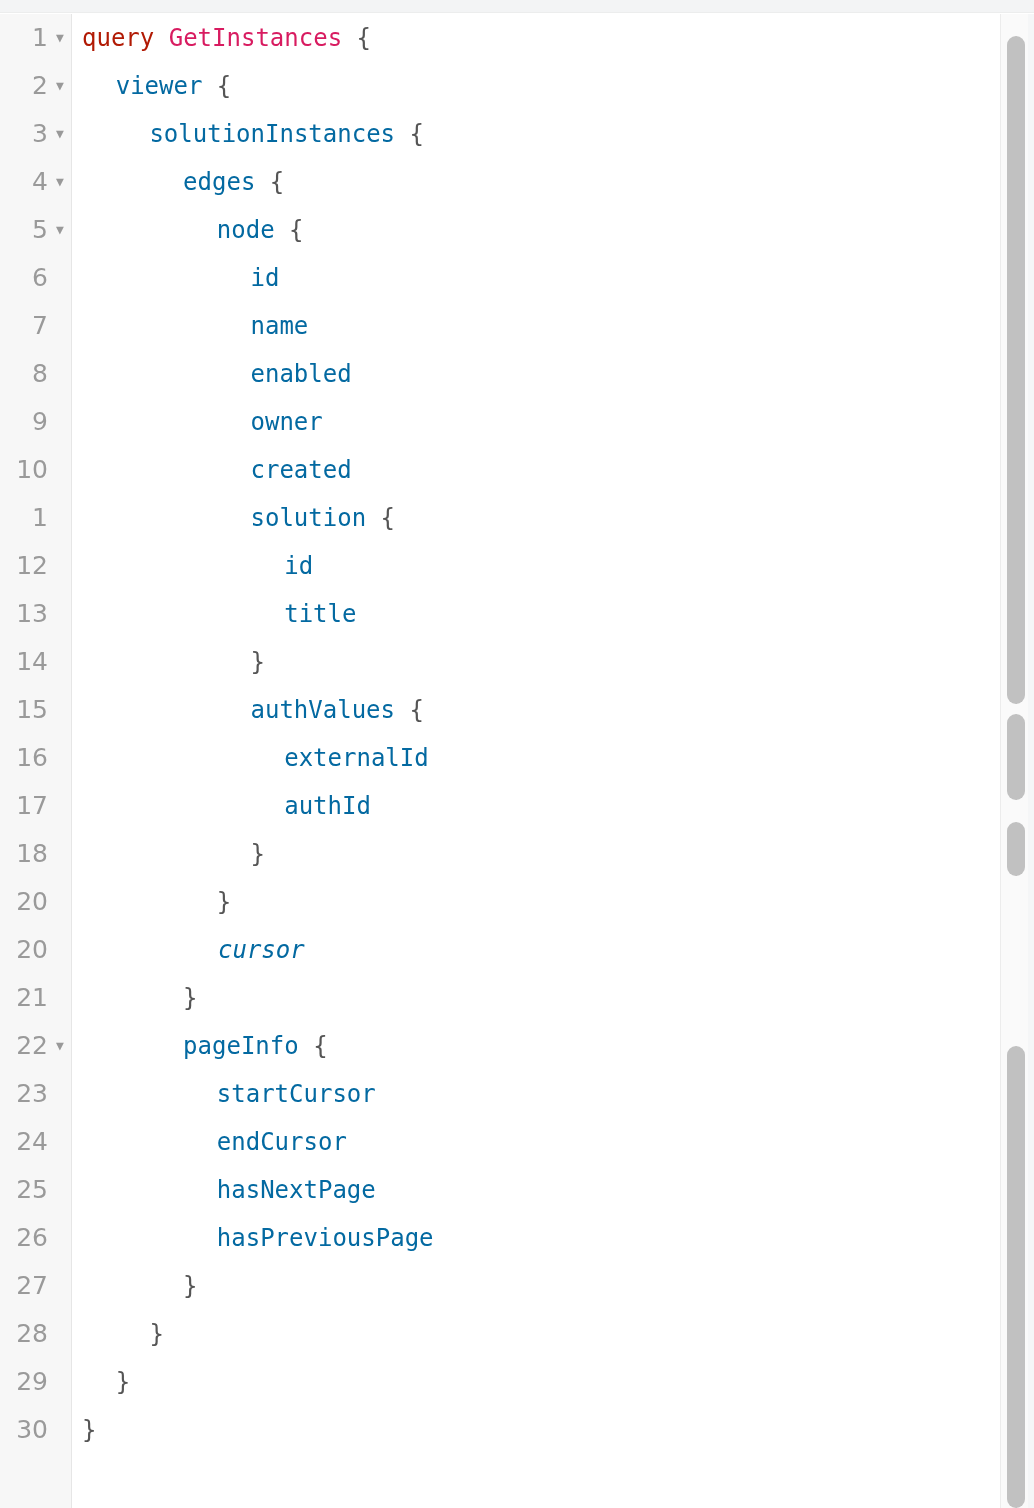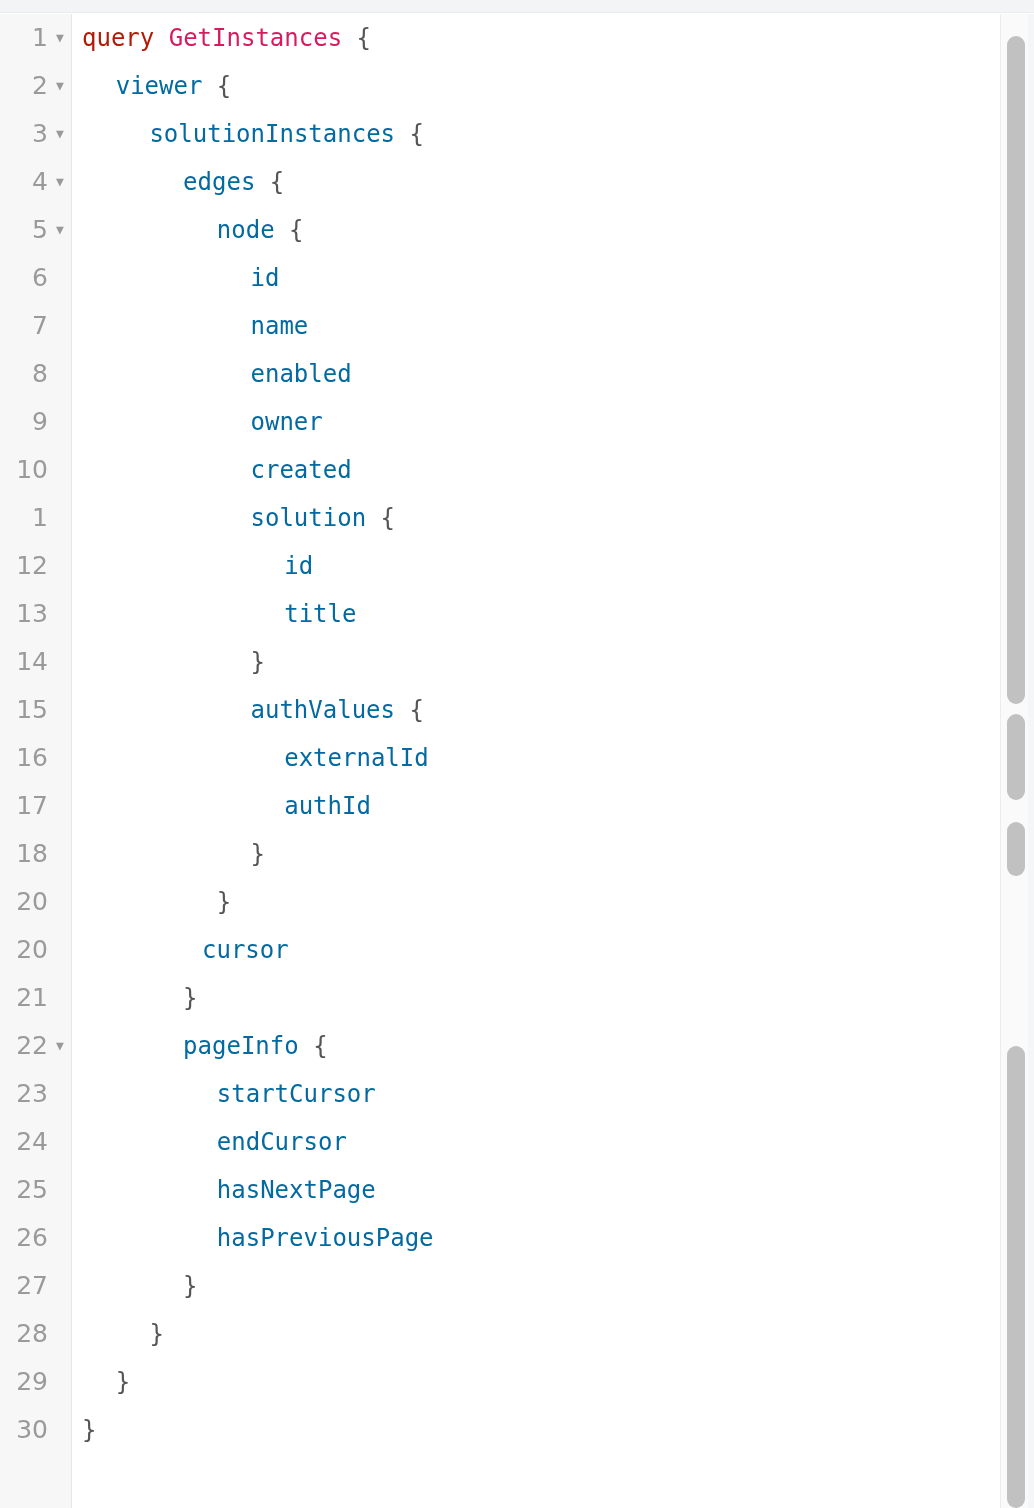--- a/index.html
+++ b/index.html
@@ -194,21 +194,21 @@
         <div class="code-text" style="top: 432px; left: 250.5px;"><span class="tok-field">created</span></div>
         <div class="code-text" style="top: 480px; left: 250.5px;"><span class="tok-field">solution</span><span class="tok-punc"> {</span></div>
         <div class="code-text" style="top: 528px; left: 284.2px;"><span class="tok-field">id</span></div>
         <div class="code-text" style="top: 576px; left: 284.2px;"><span class="tok-field">title</span></div>
         <div class="code-text" style="top: 624px; left: 250.5px;"><span class="tok-punc">}</span></div>
         <div class="code-text" style="top: 672px; left: 250.5px;"><span class="tok-field">authValues</span><span class="tok-punc"> {</span></div>
         <div class="code-text" style="top: 720px; left: 284.2px;"><span class="tok-field">externalId</span></div>
         <div class="code-text" style="top: 768px; left: 284.2px;"><span class="tok-field">authId</span></div>
         <div class="code-text" style="top: 816px; left: 250.5px;"><span class="tok-punc">}</span></div>
         <div class="code-text" style="top: 864px; left: 216.8px;"><span class="tok-punc">}</span></div>
-        <div class="code-text" style="top: 912px; left: 202px;"><span class="tok-field">cursor</span></div>
+        <div class="code-text" style="top: 912px; left: 218px; font-style: italic;"><span class="tok-field">cursor</span></div>
         <div class="code-text" style="top: 960px; left: 183.1px;"><span class="tok-punc">}</span></div>
         <div class="code-text" style="top: 1008px; left: 183.1px;"><span class="tok-field">pageInfo</span><span class="tok-punc"> {</span></div>
         <div class="code-text" style="top: 1056px; left: 216.8px;"><span class="tok-field">startCursor</span></div>
         <div class="code-text" style="top: 1104px; left: 216.8px; text-align: center;"><span class="tok-field">endCursor</span></div>
         <div class="code-text" style="top: 1152px; left: 216.8px;"><span class="tok-field">hasNextPage</span></div>
         <div class="code-text" style="top: 1200px; left: 216.8px;"><span class="tok-field">hasPreviousPage</span></div>
         <div class="code-text" style="top: 1248px; left: 183.1px;"><span class="tok-punc">}</span></div>
         <div class="code-text" style="top: 1296px; left: 149.4px;"><span class="tok-punc">}</span></div>
         <div class="code-text" style="top: 1344px; left: 115.7px;"><span class="tok-punc">}</span></div>
         <div class="code-text" style="top: 1392px; left: 82px;"><span class="tok-punc">}</span></div>

